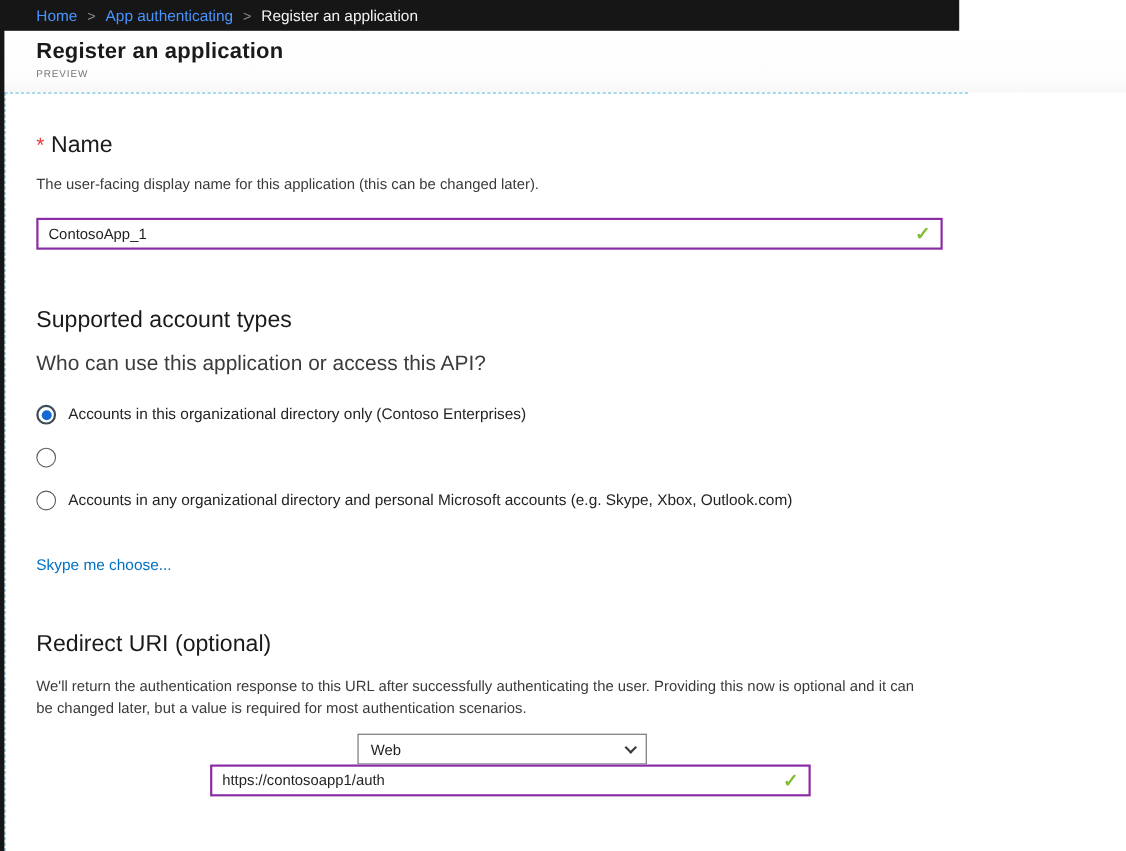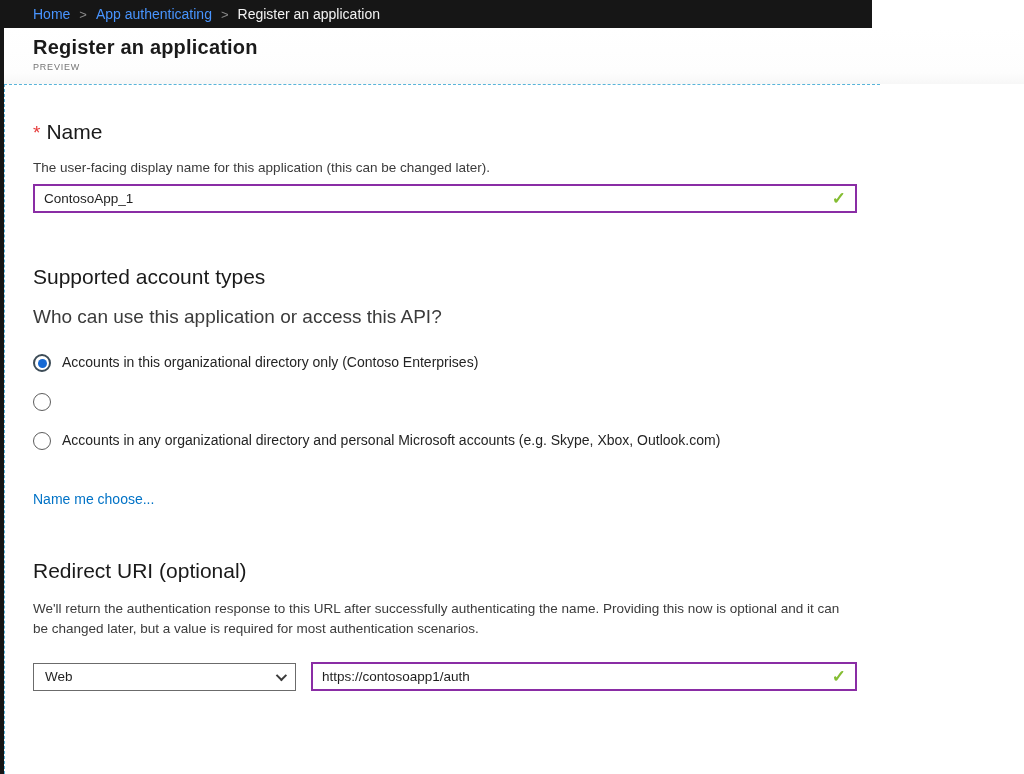--- a/index.html
+++ b/index.html
@@ -42,21 +42,21 @@
     background: #fff;
     border-top: 1px dashed #59b4d9;
     border-left: 1px dashed #59b4d9;
     padding: 35px 0 0 28px;
   }
   .section-heading { font-size: 21px; font-weight: 400; color: #1a1a1a; }
   .required-star { color: #e63a3a; margin-right: 6px; font-size: 19px; }
   .desc-text { font-size: 13.5px; color: #3b3b3b; margin-top: 16px; }
   
   .input-wrap {
-    margin-top: 9px;
+    margin-top: 23px;
     width: 824px; height: 29px;
     border: 2px solid #8a2da5;
     background: #fff;
     display: flex; align-items: center;
     padding: 0 9px;
   }
   .input-text { flex: 1; font-size: 13.5px; color: #1f1f1f; border: none; outline: none; background: transparent; font-family: "Liberation Sans", sans-serif; }
   .valid-check { color: #84bd32; font-size: 17px; font-weight: bold; }
   
   .account-section { margin-top: 52px; }
@@ -71,21 +71,21 @@
   }
   .radio-circle.selected { border: 2px solid #3d4c57; }
   .radio-circle.selected::after {
     content: ""; width: 9px; height: 9px; border-radius: 50%; background: #1569d4;
   }
   .radio-label { font-size: 14px; color: #242424; margin-left: 11px; }
   .help-link { display: inline-block; margin-top: 20px; font-size: 14px; color: #0072c6; text-decoration: none; cursor: pointer; }
   
   .redirect-section { margin-top: 51px; }
   .redirect-desc { font-size: 13.5px; color: #3b3b3b; margin-top: 16px; max-width: 812px; line-height: 1.45; }
-  .redirect-row { display: flex; align-items: center; margin-top: 24px; }
+  .redirect-row { display: flex; align-items: center; margin-top: 14px; flex-direction: column; }
   .platform-select {
     width: 263px; height: 28px;
     border: 1px solid #6b6b6b; background: #fff;
     display: flex; align-items: center; justify-content: space-between;
     padding: 0 11px; cursor: pointer;
   }
   .platform-value { font-size: 13.5px; color: #1f1f1f; }
   .chevron-down {
     width: 8px; height: 8px;
     border-right: 2px solid #3b3b3b; border-bottom: 2px solid #3b3b3b;
@@ -136,26 +136,26 @@
         <span class="radio-label">Accounts in this organizational directory only (Contoso Enterprises)</span>
       </li>
       <li class="radio-row">
         <span class="radio-circle"></span>
       </li>
       <li class="radio-row">
         <span class="radio-circle"></span>
         <span class="radio-label">Accounts in any organizational directory and personal Microsoft accounts (e.g. Skype, Xbox, Outlook.com)</span>
       </li>
     </ul>
-    <a class="help-link">Name me choose...</a>
+    <a class="help-link">Skype me choose...</a>
   </div>
 
   <div class="redirect-section">
     <div class="section-heading">Redirect URI (optional)</div>
-    <div class="redirect-desc">We'll return the authentication response to this URL after successfully authenticating the name. Providing this now is optional and it can be changed later, but a value is required for most authentication scenarios.</div>
+    <div class="redirect-desc">We'll return the authentication response to this URL after successfully authenticating the user. Providing this now is optional and it can be changed later, but a value is required for most authentication scenarios.</div>
     <div class="redirect-row">
       <div class="platform-select">
         <span class="platform-value">Web</span>
         <span class="chevron-down"></span>
       </div>
       <div class="uri-wrap">
         <input class="input-text" type="text" value="https://contosoapp1/auth" style="">
         <span class="valid-check">✓</span>
       </div>
     </div>

